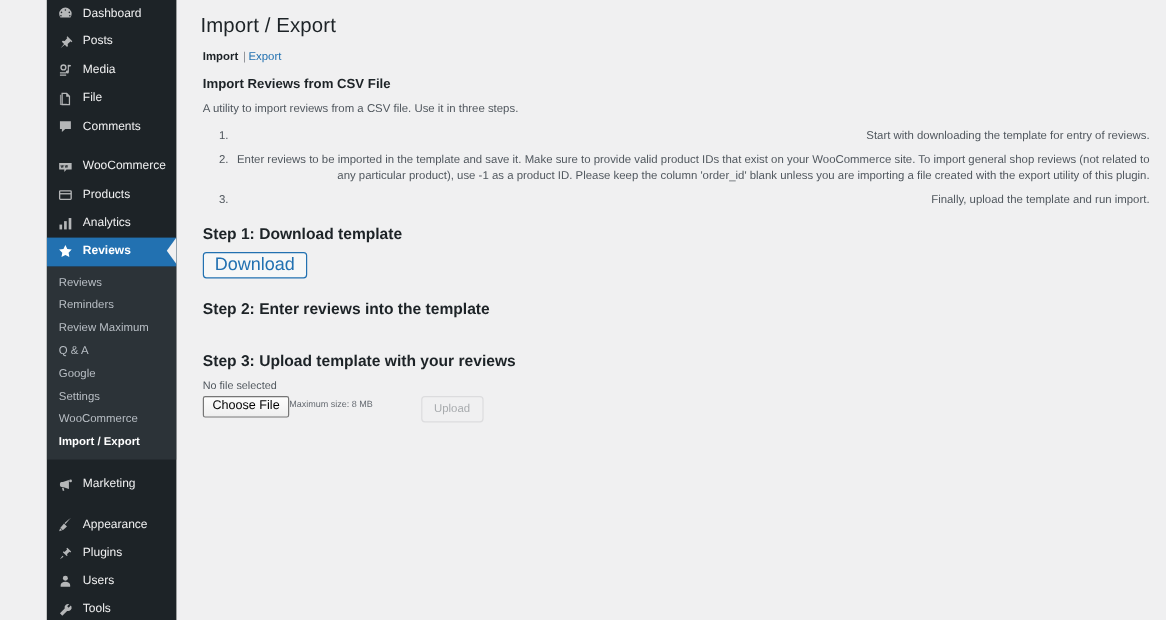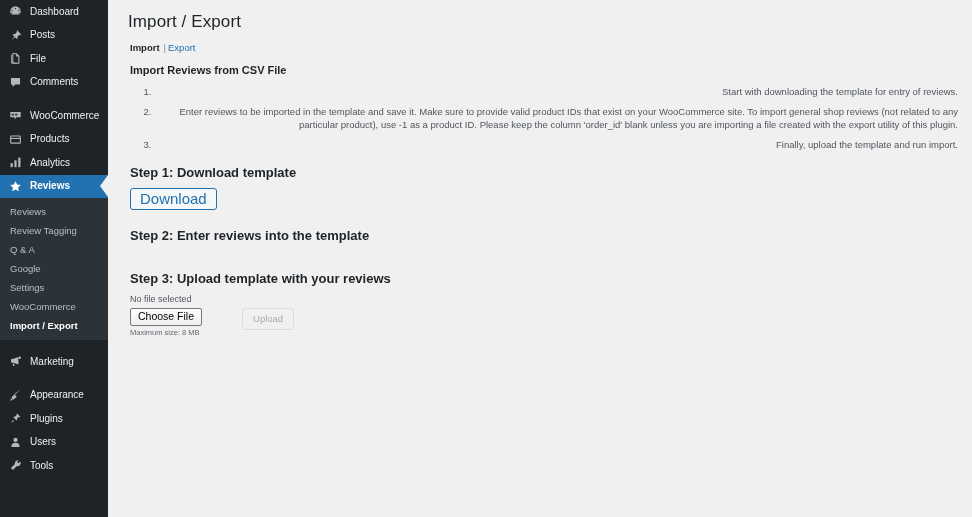--- a/index.html
+++ b/index.html
@@ -4,21 +4,21 @@
 <style>
   * { box-sizing: border-box; }
   html, body {
     margin: 0; padding: 0;
     width: 972px; height: 517px;
     overflow: hidden;
     font-family: "Liberation Sans", sans-serif;
   }
   body { background: #f0f0f1; }
 
-  .app { display: flex; width: 972px; height: 432px; }
+  .app { display: flex; width: 972px; height: 432px; padding-left: 39px; }
 
   
   .sidebar {
     width: 108px; min-width: 108px; height: 517px;
     background: #1d2327;
     color: #f0f0f1;
     position: relative;
     overflow: hidden;
   }
   .menu-item {
@@ -134,21 +134,21 @@
   }
 
   .upload-area { margin-left: 10px; }
   .file-status {
     font-size: 9px;
     color: #50575e;
     margin-bottom: 3px;
     line-height: 11px;
   }
   .upload-row { display: flex; align-items: flex-start; }
-  .file-col { display: flex; flex-direction: column; }
+  .file-col { display: flex; flex-direction: row; }
   .choose-file {
     display: inline-block;
     background: linear-gradient(#fdfdfd, #efefef);
     border: 1px solid #767676;
     border-radius: 2px;
     color: #000;
     font-size: 10.5px;
     font-family: "Liberation Sans", sans-serif;
     padding: 1px 7px 2px 7px;
     line-height: 13px;
@@ -192,20 +192,30 @@
 
     <div class="menu-item">
       <span class="mi-icon">
         <svg width="13" height="13" viewBox="0 0 20 20" fill="#f0f0f1">
           <path d="M12.5 2l-1 1.1 1 1-3.4 3.9-2.6-.3L5.4 8.8l2.9 2.9-4.6 5.5 5.5-4.6 2.9 2.9 1.1-1.1-.3-2.6 3.9-3.4 1 1 1.1-1L12.5 2z"></path>
         </svg>
       </span>
       <span>Posts</span>
     </div>
 
+    <div class="menu-item">
+      <span class="mi-icon">
+        <svg width="13" height="13" viewBox="0 0 20 20" fill="#f0f0f1">
+          <path d="M7.5 2.5a4 4 0 100 8 4 4 0 000-8zm0 1.8a2.2 2.2 0 110 4.4 2.2 2.2 0 010-4.4z"></path>
+          <path d="M13 3v7.4a2 2 0 10 1.5 1.9V5.6l2.5-.7V3.3L13 3z"></path>
+          <path d="M3 12.5h8v1.6H3zm0 3h8v1.6H3z"></path>
+        </svg>
+      </span>
+      <span>Media</span>
+    </div>
 
     <div class="menu-item">
       <span class="mi-icon">
         <svg width="13" height="13" viewBox="0 0 20 20" fill="#f0f0f1">
           <path d="M5 2h7l4 4v12H5V2zm1.6 1.6v12.8h7.8V7h-3.4V3.6H6.6z"></path>
           <path d="M3 4.4v13.2h9V16H4.6V4.4z" opacity=".75"></path>
         </svg>
       </span>
       <span>File</span>
     </div>
@@ -257,21 +267,22 @@
         <svg width="13" height="13" viewBox="0 0 20 20" fill="#ffffff">
           <path d="M10 1.8l2.5 5.1 5.6.8-4 3.9 1 5.6-5.1-2.7-5 2.7 1-5.6-4.1-3.9 5.6-.8z"></path>
         </svg>
       </span>
       <span>Reviews</span>
       <span class="arrow"></span>
     </div>
 
     <div class="submenu">
       <span class="submenu-item">Reviews</span>
-      <span class="submenu-item">Review Tagging</span>
+      <span class="submenu-item">Reminders</span>
+      <span class="submenu-item">Review Maximum</span>
       <span class="submenu-item">Q &amp; A</span>
       <span class="submenu-item">Google</span>
       <span class="submenu-item">Settings</span>
       <span class="submenu-item">WooCommerce</span>
       <span class="submenu-item current">Import / Export</span>
     </div>
 
     <div class="menu-sep"></div>
 
     <div class="menu-item">
@@ -331,20 +342,21 @@
   <main class="main">
 
     <h1 class="page-title">Import / Export</h1>
 
     <div class="subtabs">
       <span class="tab-current">Import</span><span class="tab-sep">|</span><span class="tab-link">Export</span>
     </div>
 
     <h2 class="section-title">Import Reviews from CSV File</h2>
 
+    <p class="intro">A utility to import reviews from a CSV file. Use it in three steps.</p>
 
     <ol class="steps">
       <li>Start with downloading the template for entry of reviews.</li>
       <li>Enter reviews to be imported in the template and save it. Make sure to provide valid product IDs that exist on your WooCommerce site. To import general shop reviews (not related to any particular product), use -1 as a product ID. Please keep the column 'order_id' blank unless you are importing a file created with the export utility of this plugin.</li>
       <li>Finally, upload the template and run import.</li>
     </ol>
 
     <div class="step-block">
       <h3 class="step-head">Step 1: Download template</h3>
       <button class="btn-secondary">Download</button>

